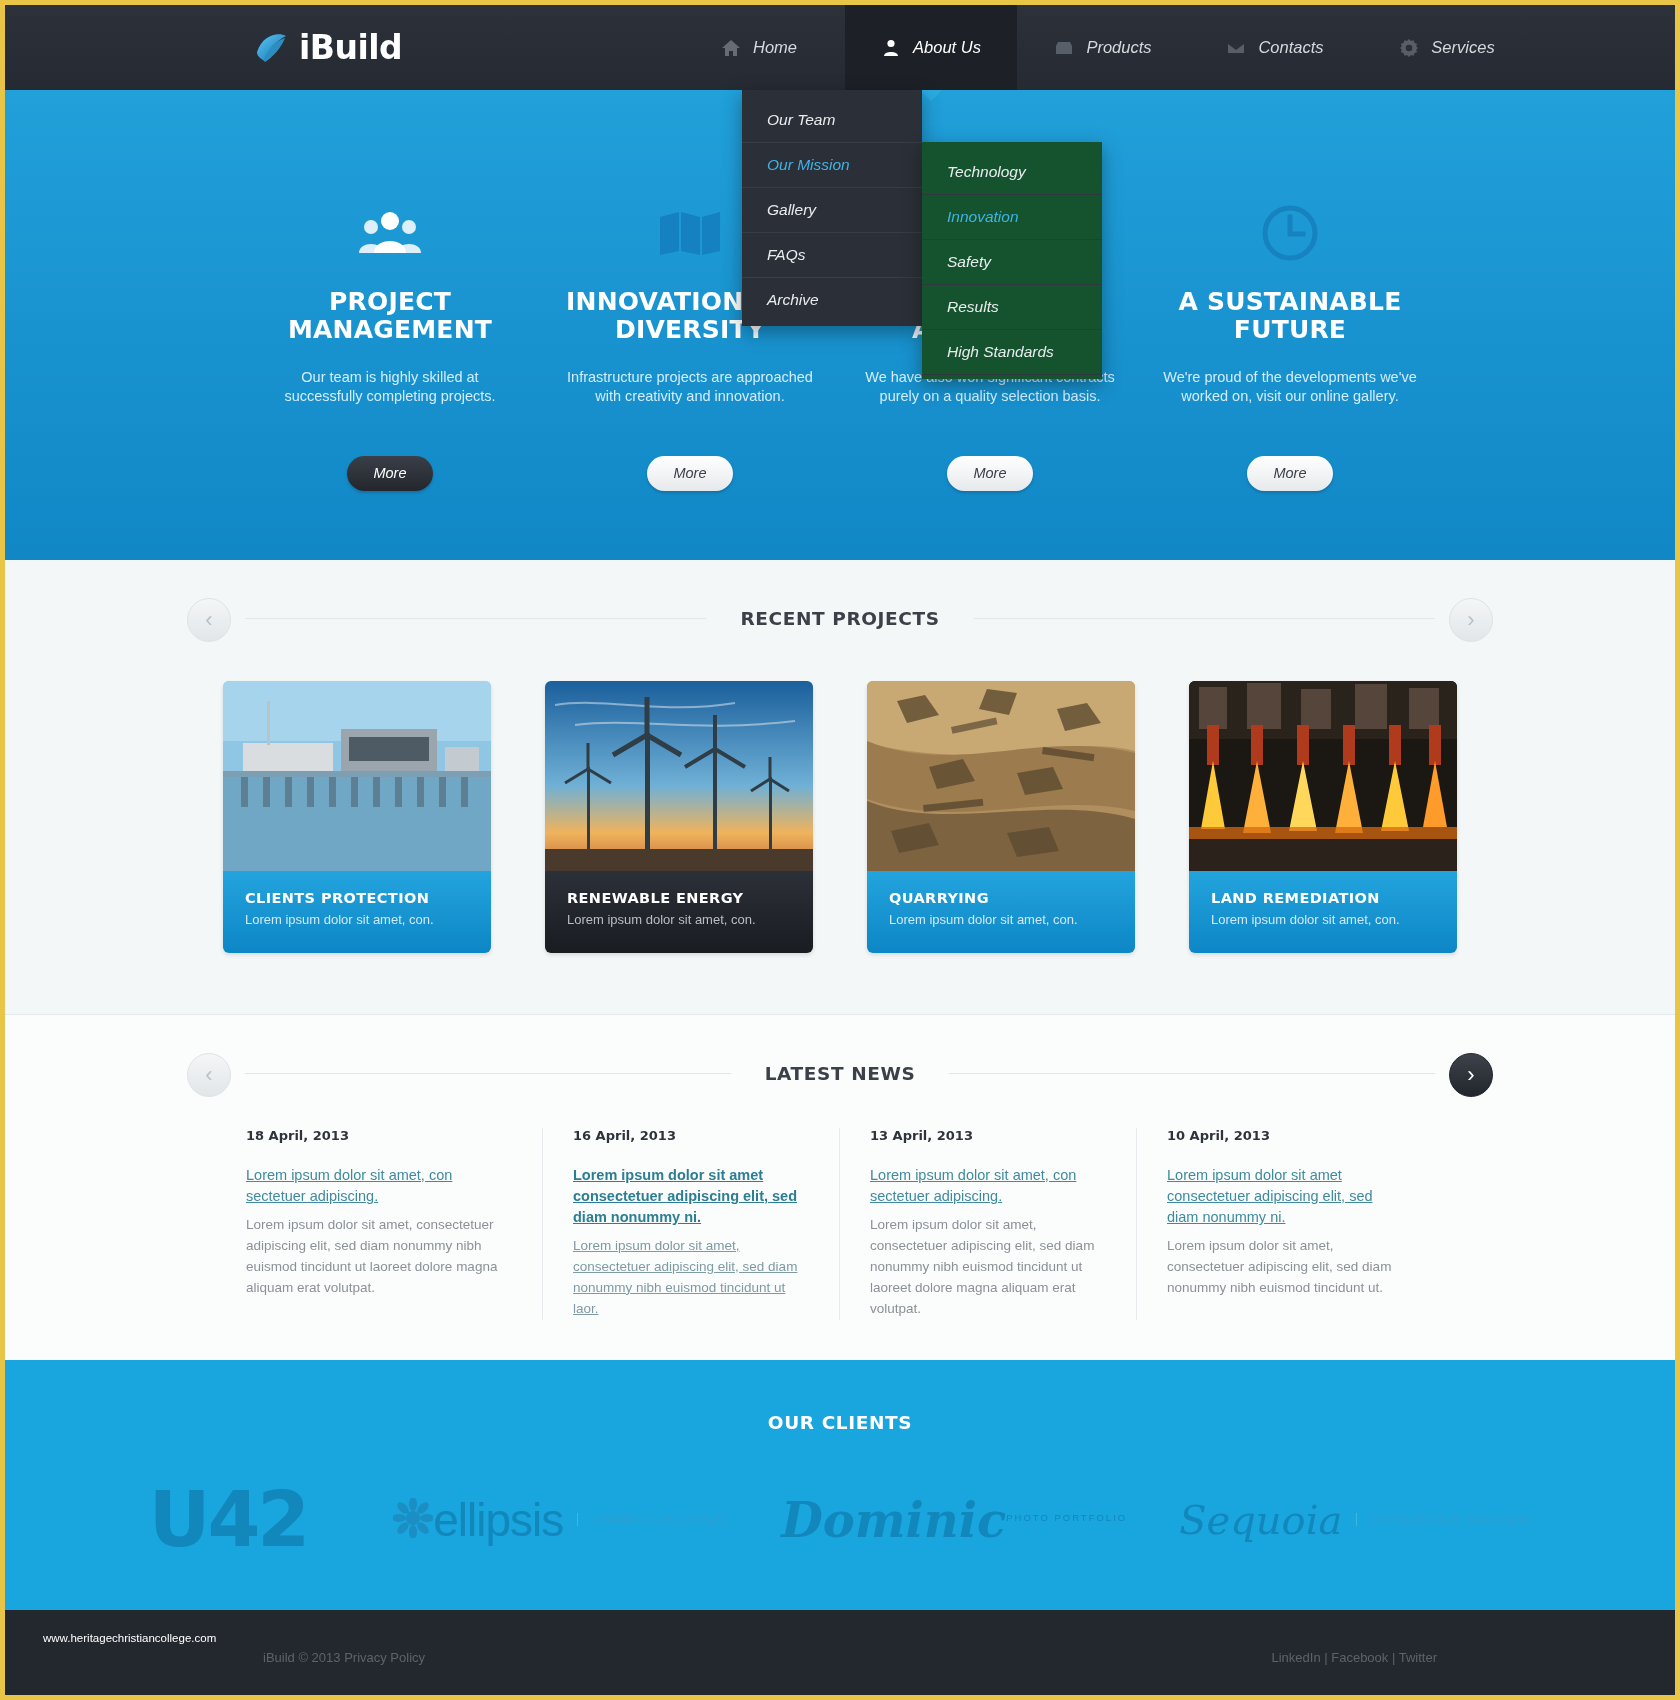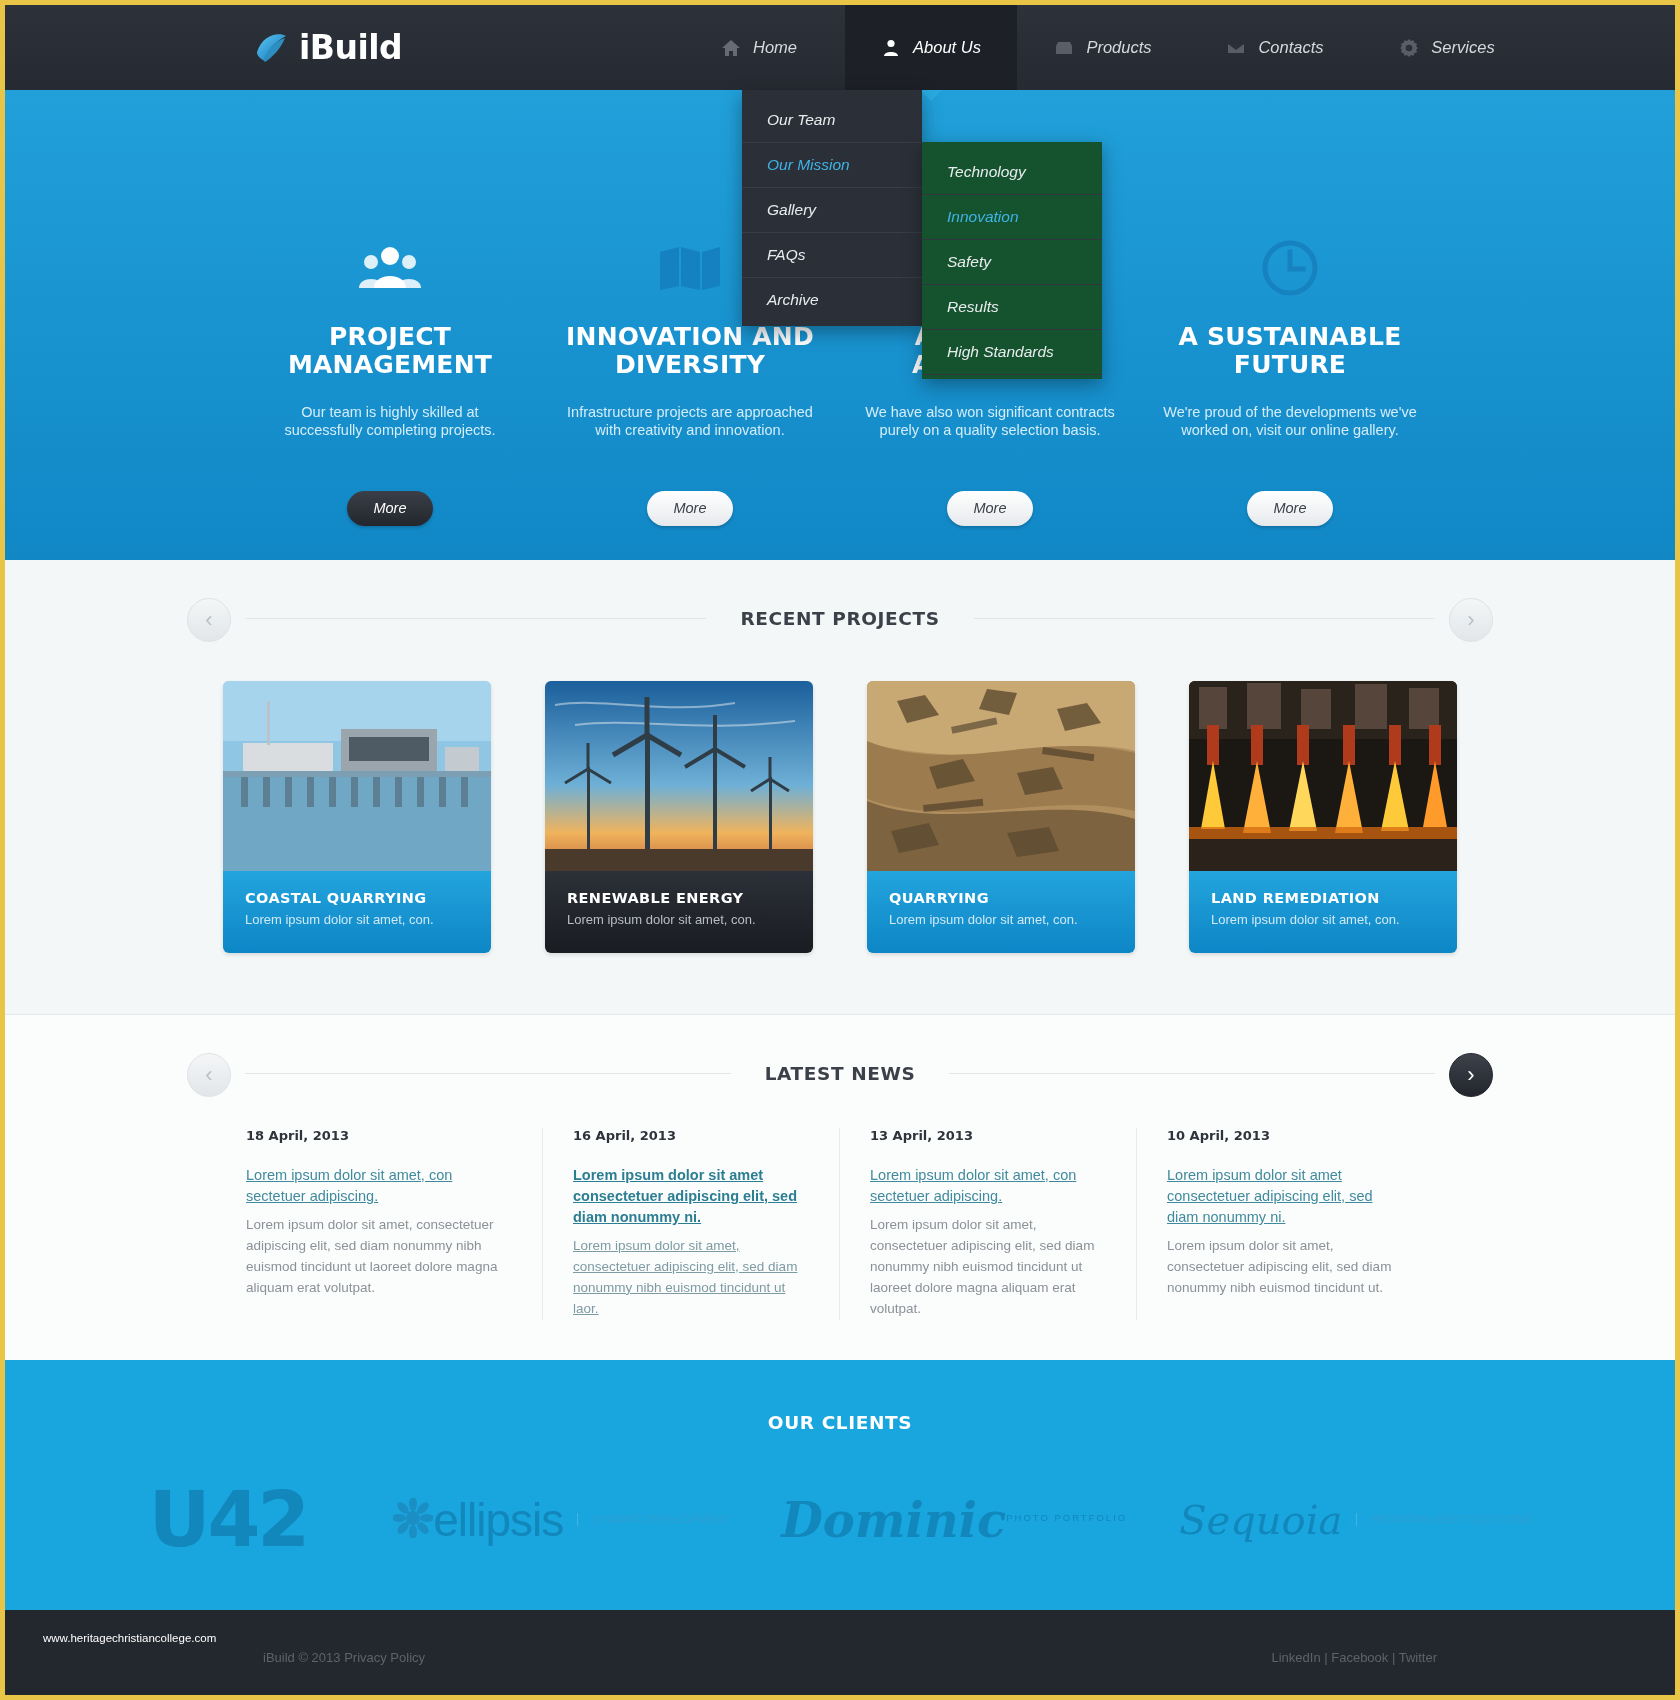--- a/index.html
+++ b/index.html
@@ -97,21 +97,20 @@
   
   .hero {
     background: #1f9ad6;
     background: linear-gradient(180deg,#21a0da 0%, #1187c6 100%);
     height: 470px;
     position: relative;
     padding-top: 112px;
     display: flex;
     justify-content: center;
     z-index: 10;
-    align-items: center;
   }
   .feature {
     width: 300px;
     text-align: center;
     color: #fff;
     position: relative;
   }
   .feat-icon { height: 62px; display:flex; align-items:center; justify-content:center; margin-bottom: 24px;}
   .feat-title {
     font-size: 25px;
@@ -421,21 +420,21 @@
                 <rect x="172" y="96" width="7" height="30"></rect>
               <rect x="194" y="96" width="7" height="30"></rect>
                 <rect x="216" y="96" width="7" height="30"></rect>
               <rect x="238" y="96" width="7" height="30"></rect>
             </g>
             <rect x="0" y="90" width="268" height="6" fill="#7d9fb3"></rect>
             <rect x="44" y="20" width="3" height="44" fill="#b9c3ca"></rect>
           </svg>
         </div>
         <div class="card-cap">
-          <div class="card-t">COASTAL QUARRYING</div>
+          <div class="card-t">CLIENTS PROTECTION</div>
           <div class="card-d">Lorem ipsum dolor sit amet, con.</div>
         </div>
       </div>
 
       <div class="card">
         <div class="card-img">
           <svg width="268" height="190" viewBox="0 0 268 190">
             <defs>
                 <linearGradient id="sky" x1="0" y1="0" x2="0" y2="1">
               <stop offset="0" stop-color="#1b5f9c"></stop>

